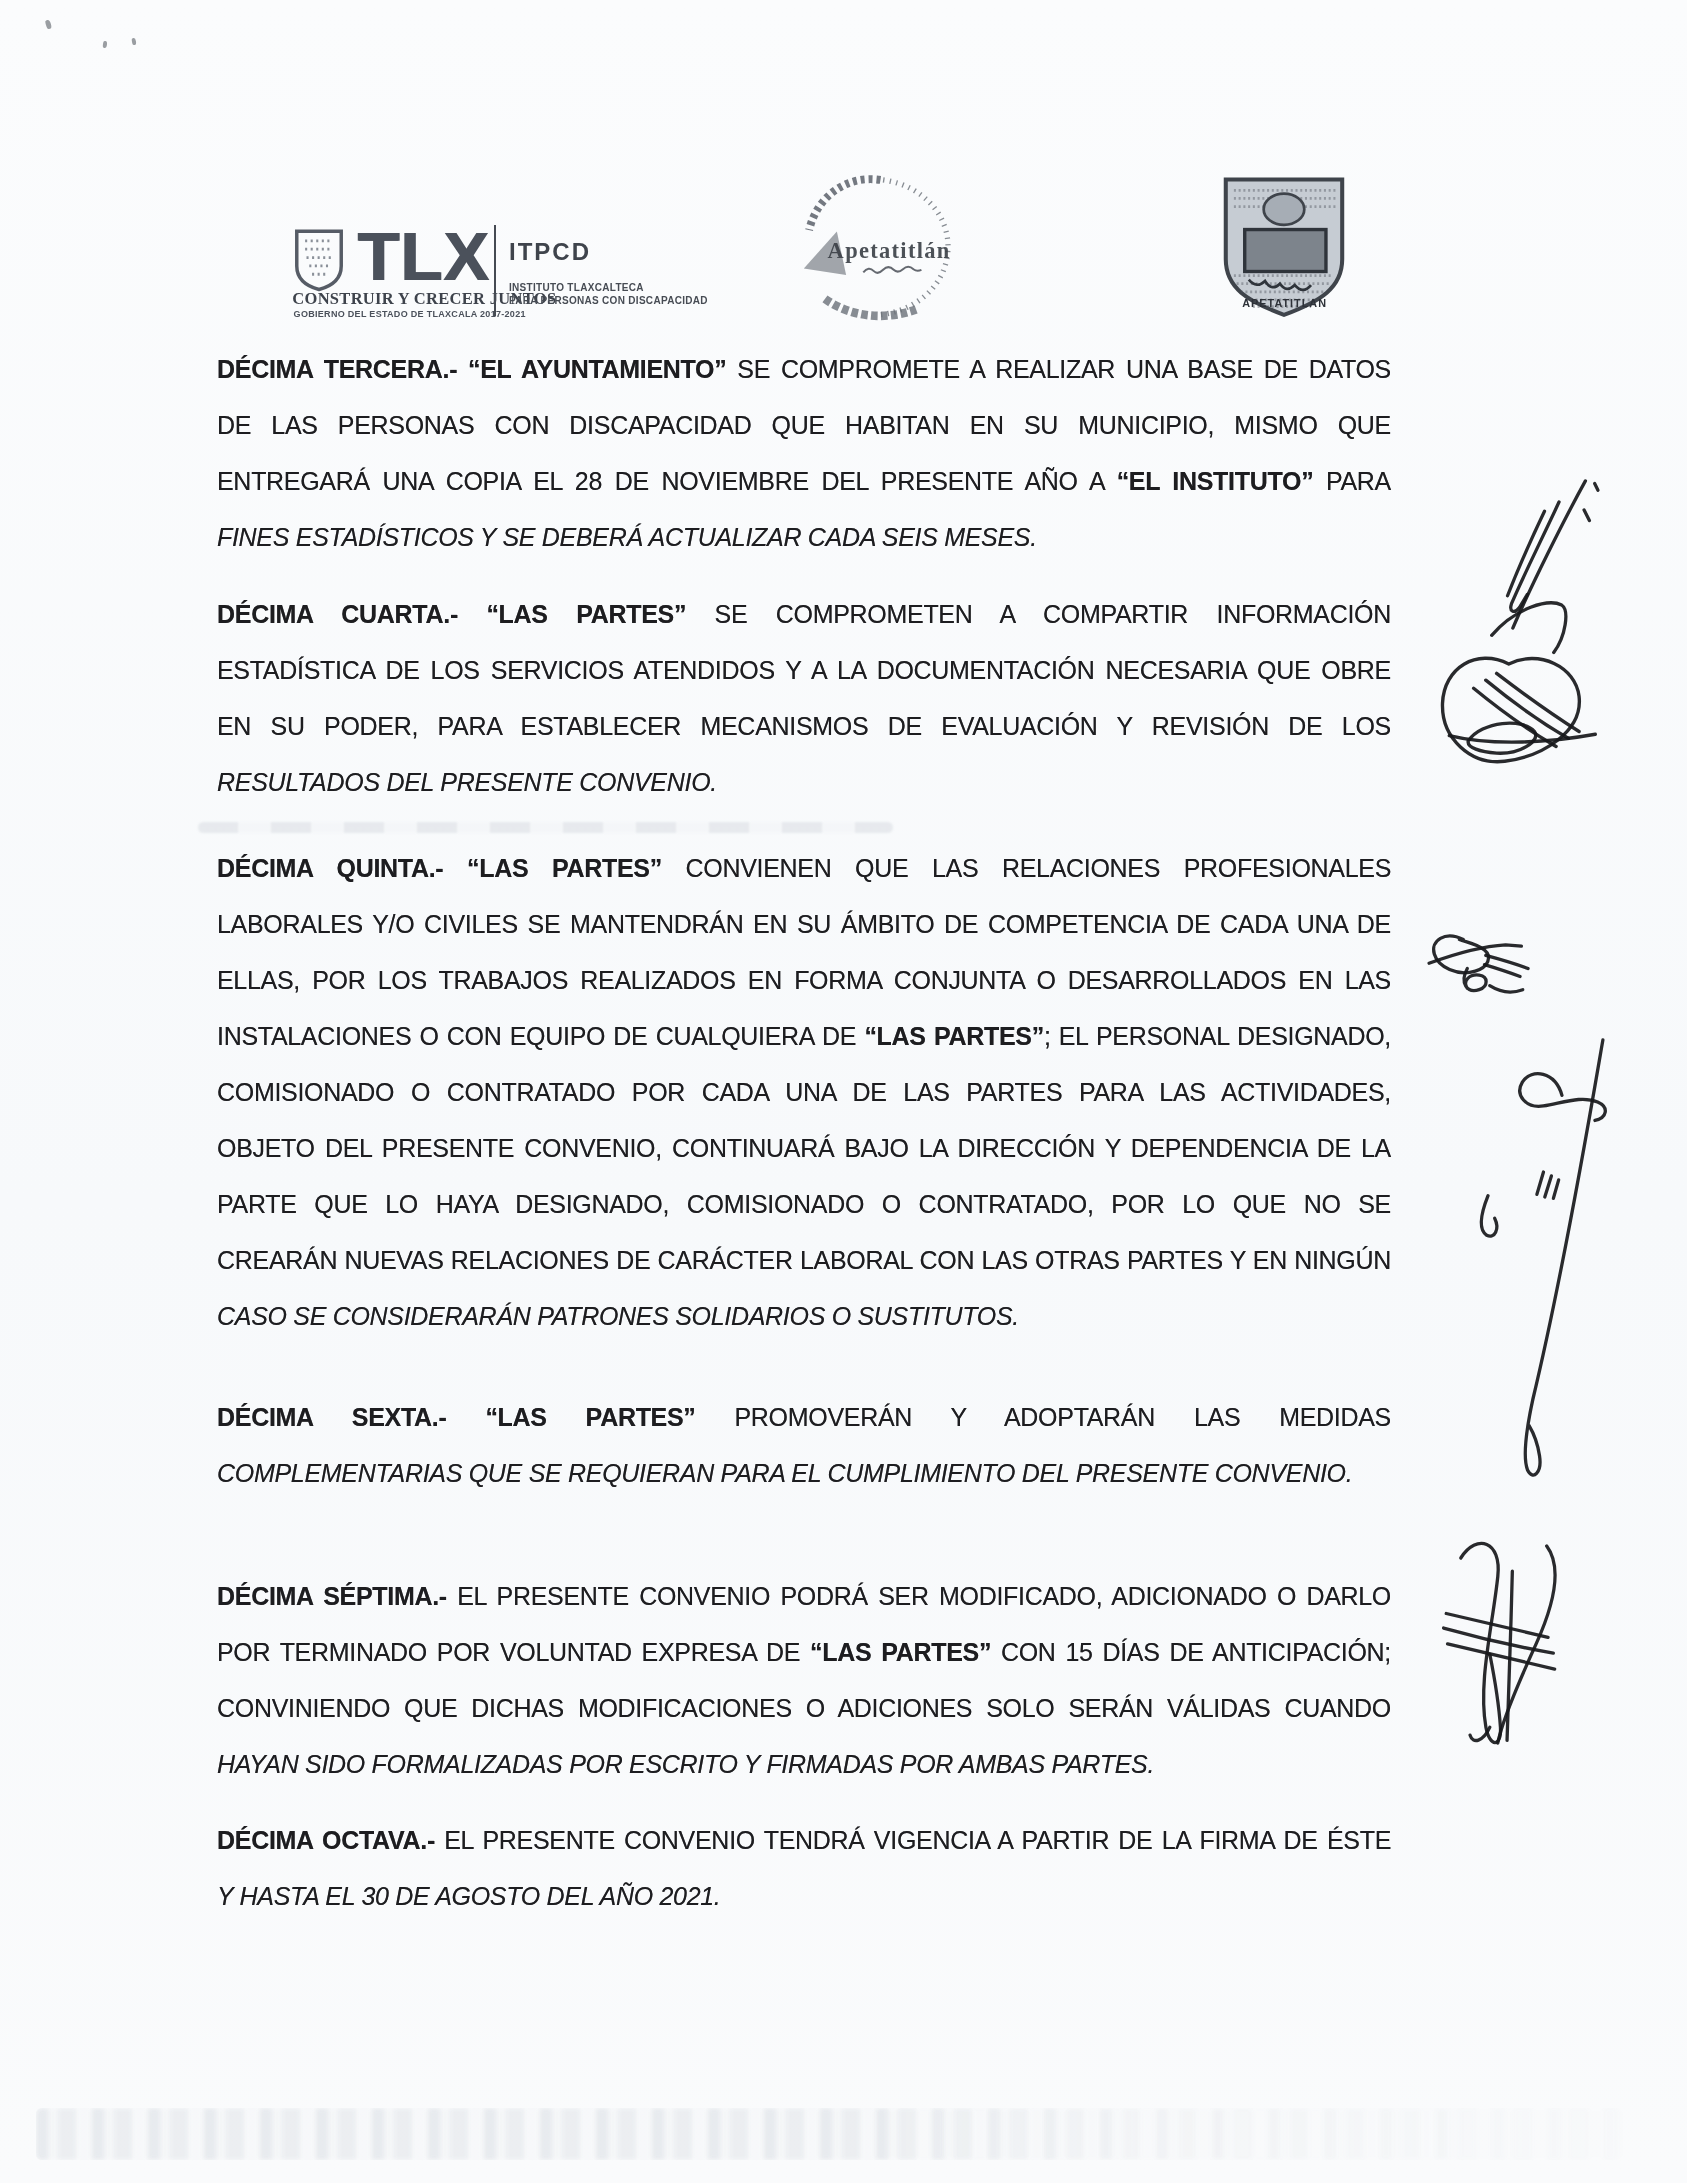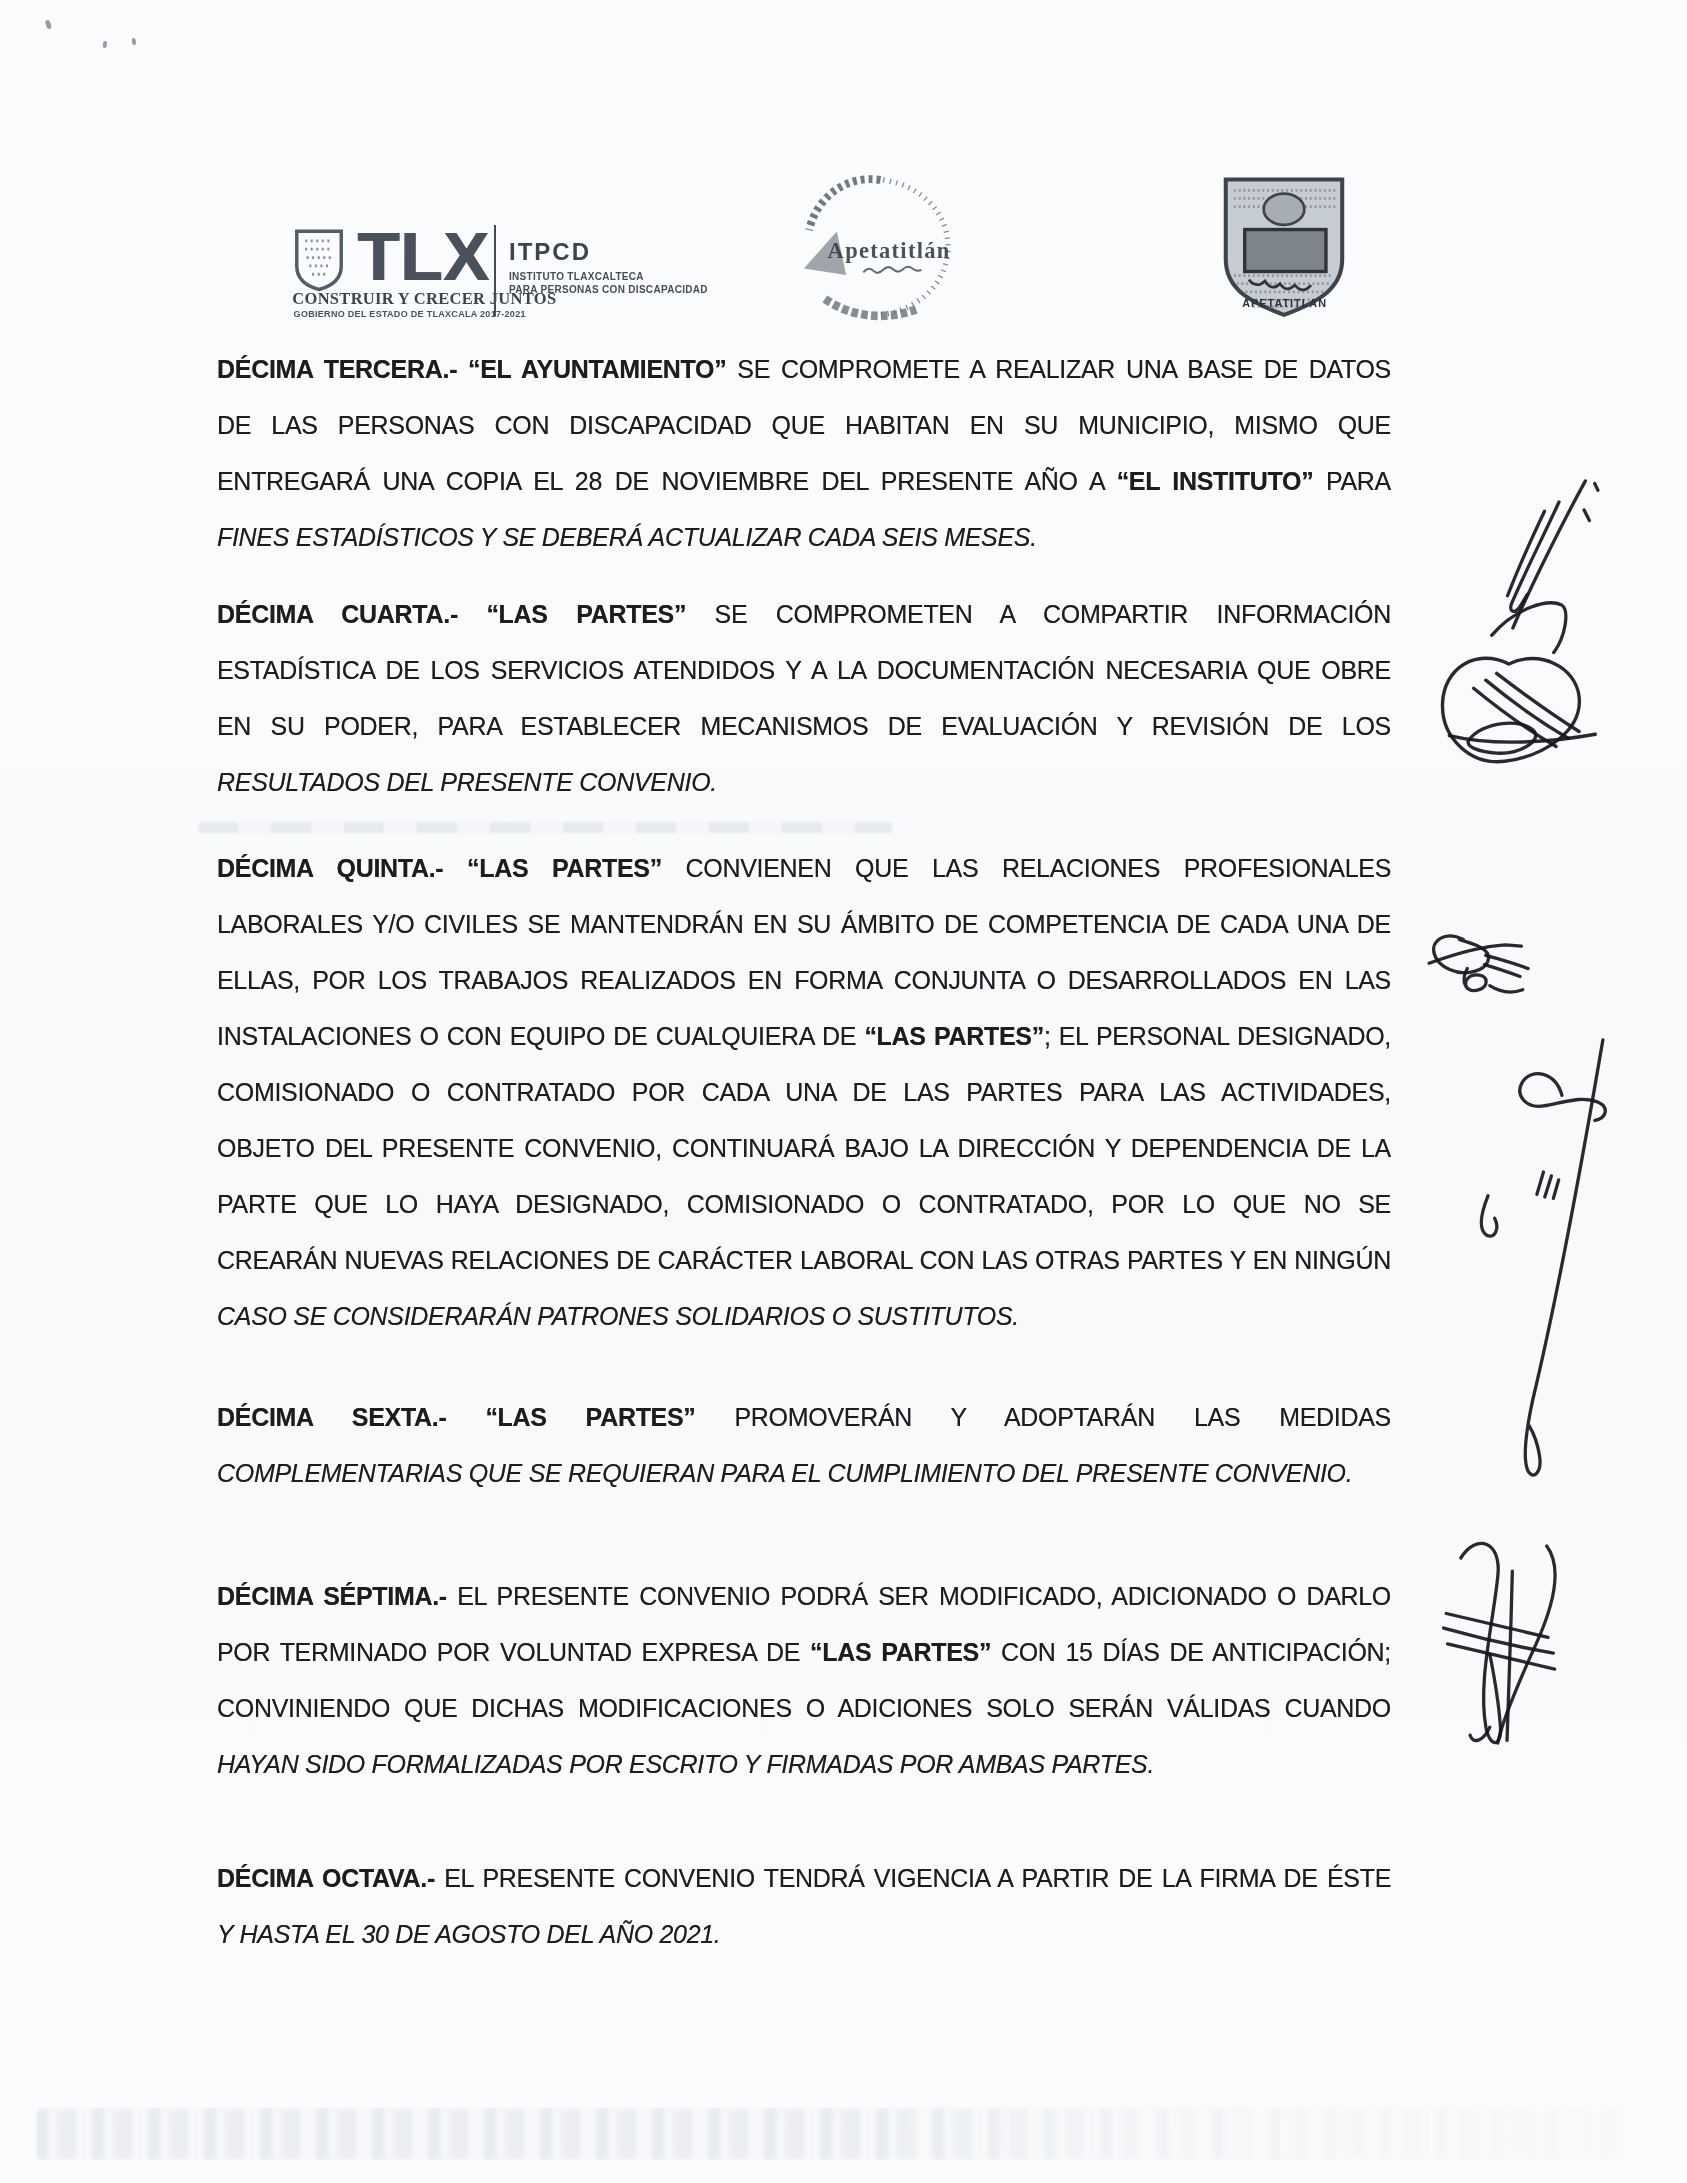--- a/index.html
+++ b/index.html
@@ -20,21 +20,21 @@
     position:absolute;left:1.3px;top:71px;width:218px;font-family:"Liberation Serif",serif;
     font-weight:700;font-size:16.5px;color:#3e434c;letter-spacing:0.3px;white-space:nowrap;
   }
   .tlx .subline{
     position:absolute;left:2.6px;top:91px;font-size:9px;font-weight:700;color:#4b515b;
     letter-spacing:0.3px;white-space:nowrap;
   }
   .logo-divider{position:absolute;left:494px;top:225px;width:2px;height:91px;background:#454a52;}
   .itpcd{left:509px;top:233px;width:218px;height:79px;}
   .itpcd .acronym{font-size:24px;font-weight:700;color:#3f444c;letter-spacing:2px;line-height:37px;}
-  .itpcd .sub{font-size:10px;font-weight:700;color:#474c54;line-height:12.6px;letter-spacing:0.3px;margin-top:1px;}
+  .itpcd .sub{font-size:10px;font-weight:700;color:#474c54;line-height:12.6px;letter-spacing:0.3px;margin-top:12px;}
   .apet{left:784px;top:167px;width:185px;height:164px;}
   .crest{left:1219px;top:173px;width:132px;height:151px;}
   
   .para{
     position:absolute;left:217px;width:1174px;color:#1d1d20;font-size:25px;
     letter-spacing:-0.3px;text-shadow:0 0 0.3px rgba(20,20,24,.6);
   }
   .para .line{
     height:56px;line-height:56px;white-space:nowrap;
     text-align:justify;text-align-last:justify;
@@ -136,21 +136,21 @@
   <div class="para" style="top:1389px">
       <div class="line"><span class="b">DÉCIMA SEXTA.- </span><span class="b">“LAS PARTES”</span><span> PROMOVERÁN Y ADOPTARÁN LAS MEDIDAS</span></div>
       <div class="line last"><span>COMPLEMENTARIAS QUE SE REQUIERAN PARA EL CUMPLIMIENTO DEL PRESENTE CONVENIO.</span></div>
     </div>
   <div class="para" style="top:1568px">
       <div class="line"><span class="b">DÉCIMA SÉPTIMA.-</span><span> EL PRESENTE CONVENIO PODRÁ SER MODIFICADO, ADICIONADO O DARLO</span></div>
       <div class="line"><span>POR TERMINADO POR VOLUNTAD EXPRESA DE </span><span class="b">“LAS PARTES”</span><span> CON 15 DÍAS DE ANTICIPACIÓN;</span></div>
       <div class="line"><span>CONVINIENDO QUE DICHAS MODIFICACIONES O ADICIONES SOLO SERÁN VÁLIDAS CUANDO</span></div>
       <div class="line last"><span>HAYAN SIDO FORMALIZADAS POR ESCRITO Y FIRMADAS POR AMBAS PARTES.</span></div>
     </div>
-  <div class="para" style="top:1850px">
+  <div class="para" style="top:1812px">
       <div class="line"><span class="b">DÉCIMA OCTAVA.-</span><span> EL PRESENTE CONVENIO TENDRÁ VIGENCIA A PARTIR DE LA FIRMA DE ÉSTE</span></div>
       <div class="line last"><span>Y HASTA EL 30 DE AGOSTO DEL AÑO 2021.</span></div>
     </div>
 
   <div class="smudge"></div>
 
   <svg class="sig" style="left:1485px;top:473px" width="119" height="198" viewBox="0 0 180 300">
     <path d="M152,12 C120,70 70,170 42,235"></path>
     <path d="M112,44 C88,96 56,160 40,198 C36,210 44,214 52,204 L64,184"></path>
     <path d="M90,58 C70,100 48,150 34,186"></path>

